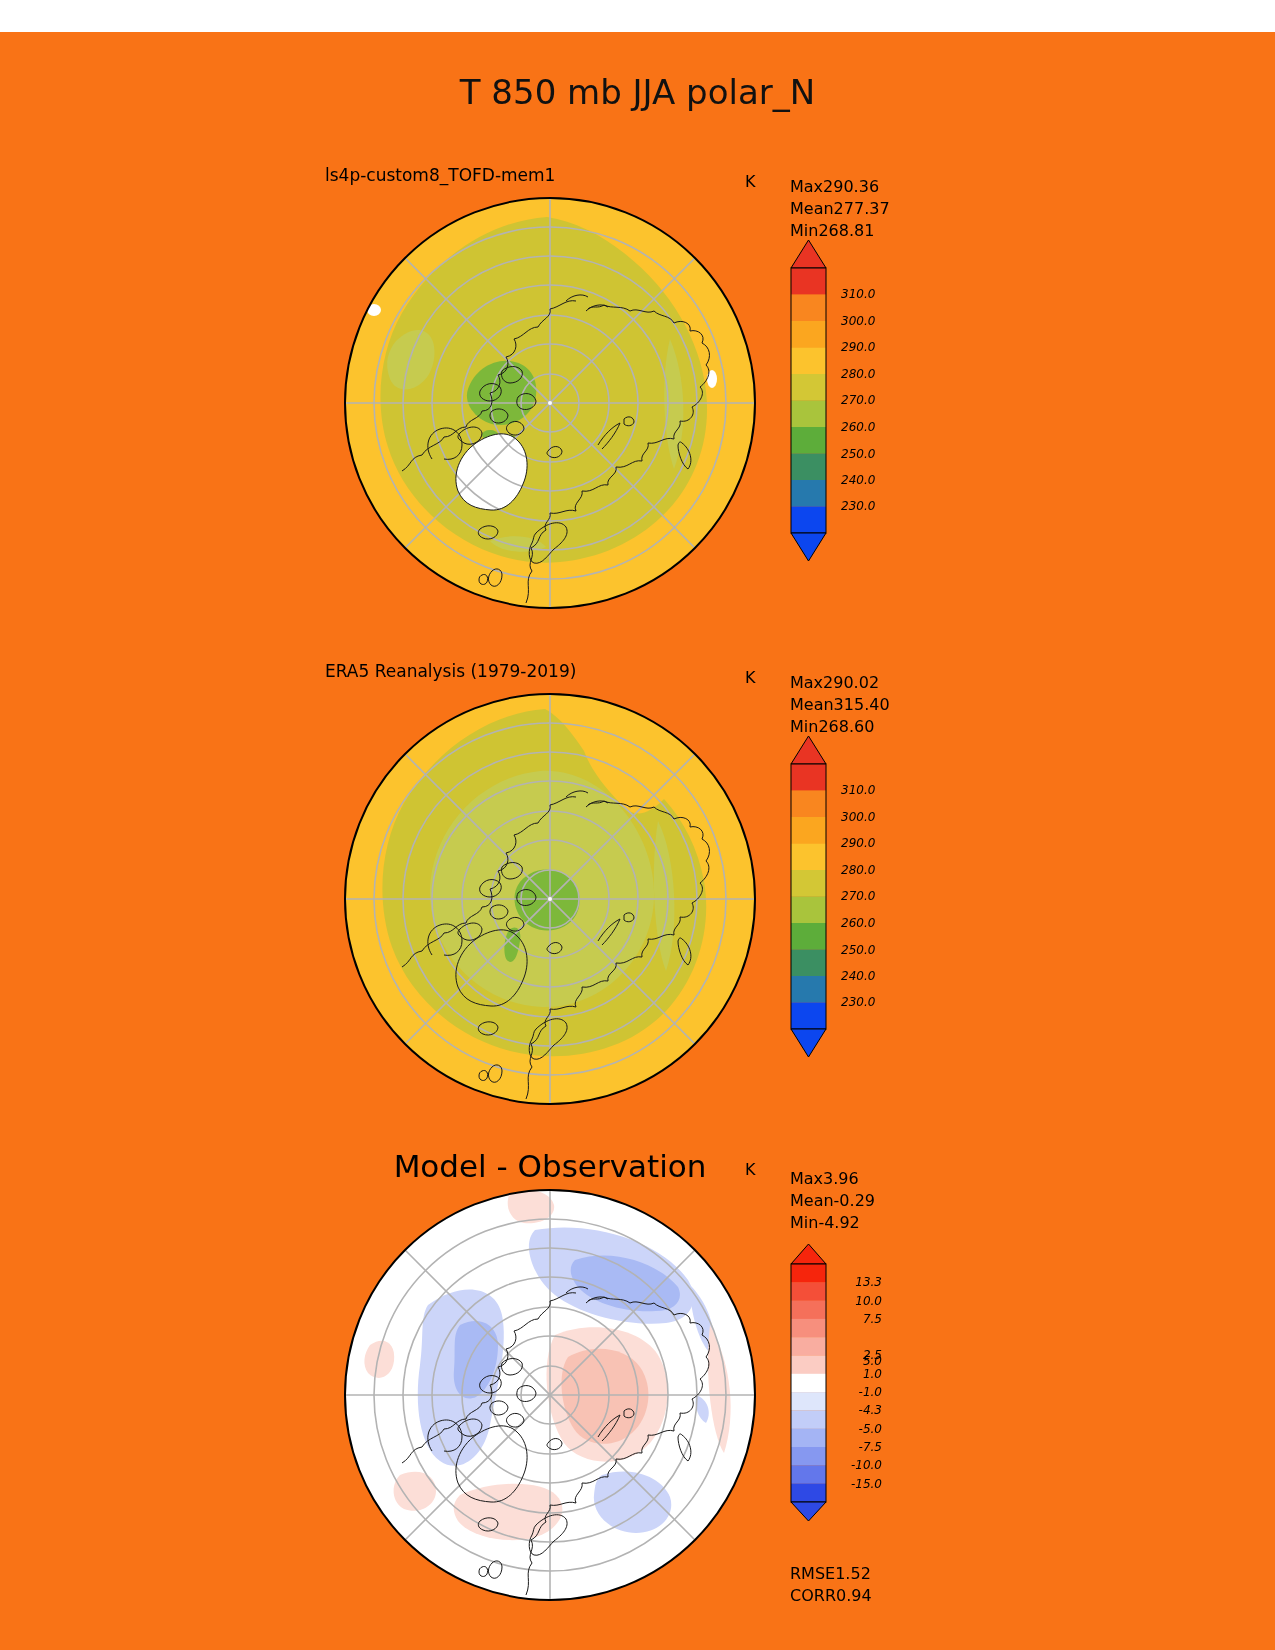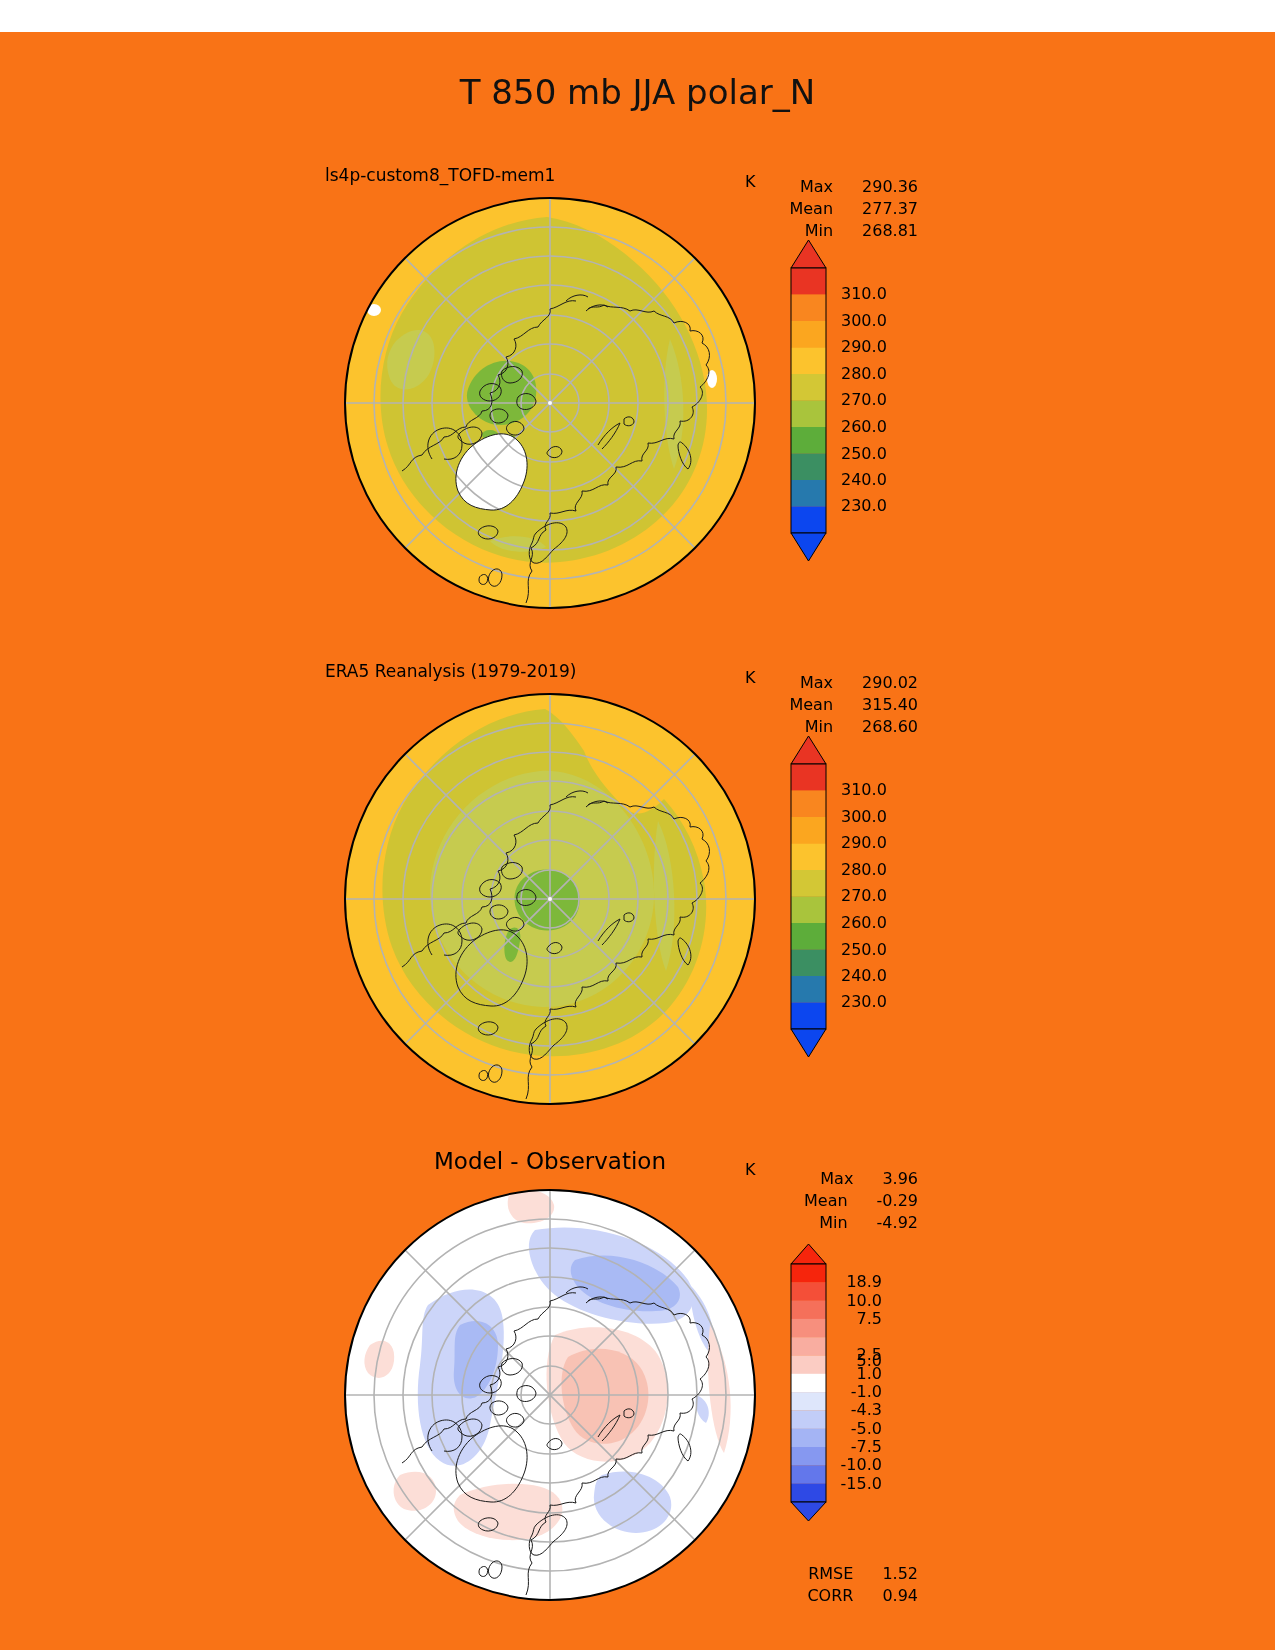--- a/index.html
+++ b/index.html
@@ -3,29 +3,29 @@
 <meta charset="utf-8">
 <style>
   html,body{margin:0;padding:0;background:#ffffff;}
   #page{position:relative;width:1275px;height:1650px;background:#f97316;
         font-family:"DejaVu Sans","Liberation Sans",sans-serif;color:#000;overflow:hidden;margin-top:32px;}
   .abs{position:absolute;}
   #main-title{left:0;right:0;top:40px;text-align:center;font-size:34px;color:#111;}
   .subtitle{left:325px;font-size:17px;white-space:nowrap;}
   .unit{left:745px;font-size:16px;}
   .stats{left:790px;width:128px;font-size:16px;}
-  .stat-row{display:flex;justify-content:flex-end;height:22px;line-height:22px;gap:29px;}
+  .stat-row{display:flex;justify-content:flex-start;height:22px;line-height:22px;}
   .stat-label{text-align:left;}
   .stat-value{text-align:right;}
   .map-svg{left:340px;width:420px;height:420px;}
   .cbar-svg{left:790px;width:37px;}
-  .tick{position:absolute;font-size:16px;height:20px;line-height:20px;white-space:nowrap;}
+  .tick{position:absolute;font-size:12px;height:20px;line-height:20px;white-space:nowrap;font-style:italic;}
   .tick-l{left:841px;width:60px;text-align:left;}
   .tick-r{left:828px;width:54px;text-align:right;}
-  #panel3-title{left:340px;width:420px;text-align:center;font-size:23px;}
+  #panel3-title{left:340px;width:420px;text-align:center;font-size:31px;}
   .metrics{left:790px;width:128px;font-size:16px;}
 </style>
 </head>
 <body>
 
 <svg width="0" height="0" style="position:absolute" aria-hidden="true">
   <defs>
     <clipPath id="mapclip">
         <circle cx="210" cy="210" r="205"></circle>
       </clipPath>
@@ -241,21 +241,21 @@
     <rect x="1" y="130.8" width="35" height="18.5" fill="#ffffff"></rect>
     <rect x="1" y="149.1" width="35" height="18.5" fill="#dee6fb"></rect>
     <rect x="1" y="167.4" width="35" height="18.5" fill="#c2cdf8"></rect>
     <rect x="1" y="185.7" width="35" height="18.5" fill="#a4b4f4"></rect>
     <rect x="1" y="204" width="35" height="18.5" fill="#8698f0"></rect>
     <rect x="1" y="222.3" width="35" height="18.5" fill="#6377eb"></rect>
     <rect x="1" y="240.6" width="35" height="18.4" fill="#2e49e5"></rect>
     <rect x="1" y="21" width="35" height="238" fill="none" stroke="#000" stroke-width="1"></rect>
     <polygon points="1,259 36,259 18.5,278" stroke="#000" stroke-width="1" fill="#2e49e5"></polygon>
   </svg>
-  <span class="tick tick-r" style="top:1240px">18.9</span>
+  <span class="tick tick-r" style="top:1240px">13.3</span>
   <span class="tick tick-r" style="top:1259px">10.0</span>
   <span class="tick tick-r" style="top:1277px">7.5</span>
   <span class="tick tick-r" style="top:1319px">5.0</span>
   <span class="tick tick-r" style="top:1313px">2.5</span>
   <span class="tick tick-r" style="top:1332px">1.0</span>
   <span class="tick tick-r" style="top:1350px">-1.0</span>
   <span class="tick tick-r" style="top:1368px">-4.3</span>
   <span class="tick tick-r" style="top:1387px">-5.0</span>
   <span class="tick tick-r" style="top:1405px">-7.5</span>
   <span class="tick tick-r" style="top:1423px">-10.0</span>

